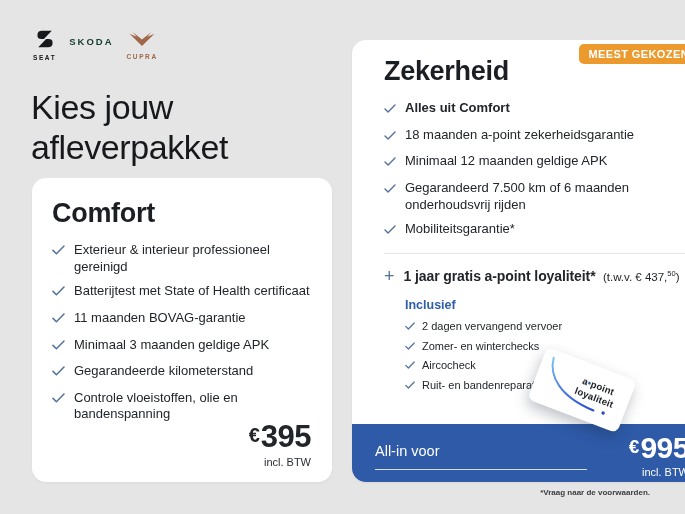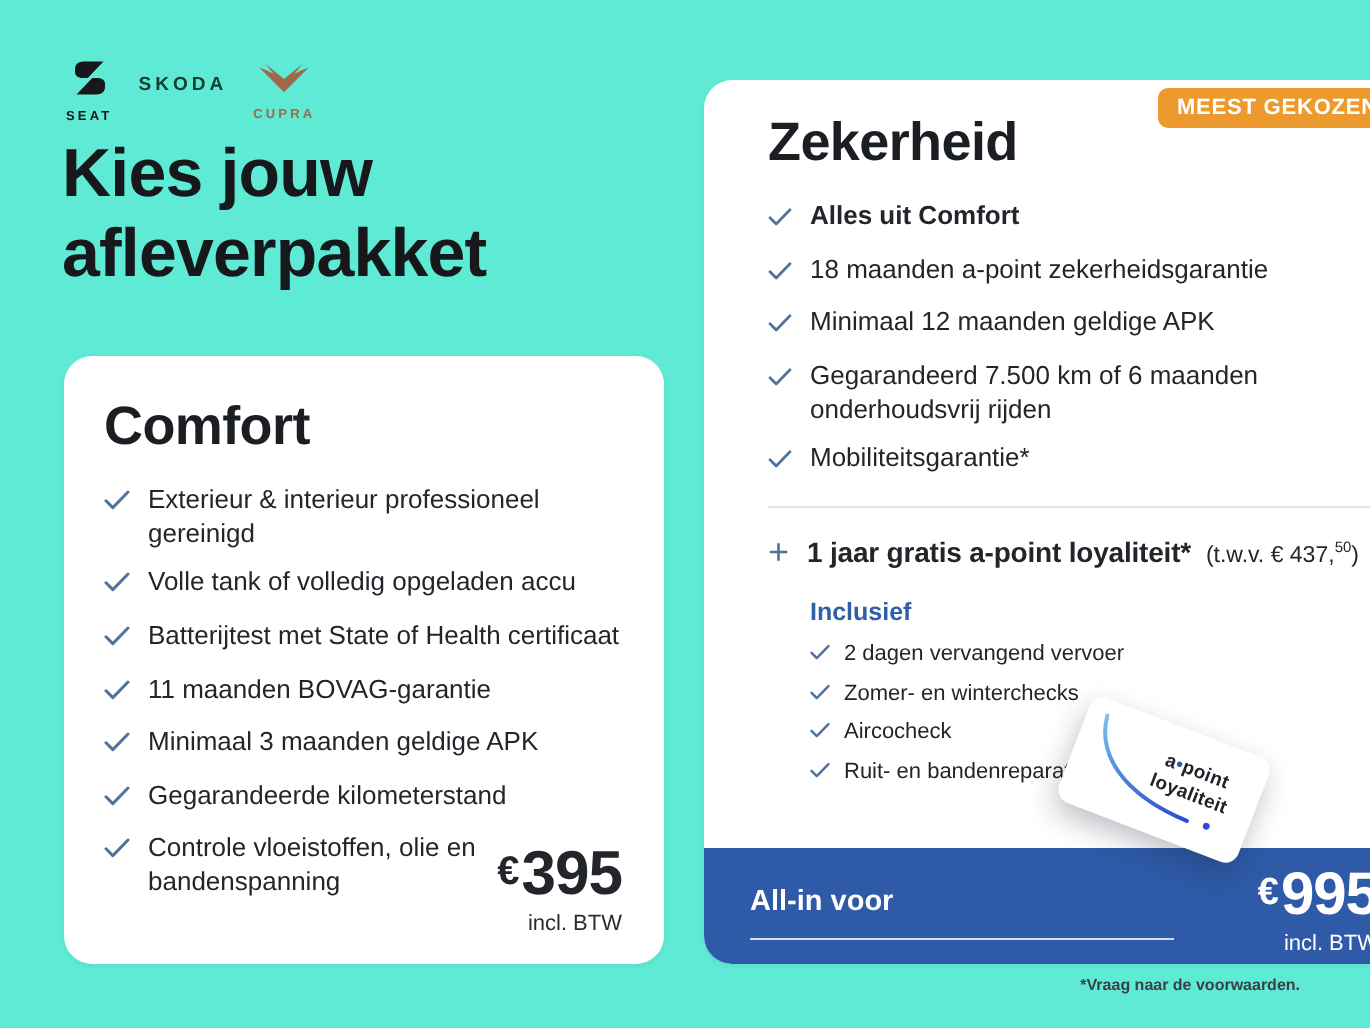--- a/index.html
+++ b/index.html
@@ -1,31 +1,31 @@
 <!DOCTYPE html>
 <html><head>
 <meta charset="utf-8">
 <style>
   html,body{margin:0;padding:0;}
   .canvas{
     position:relative;width:685px;height:514px;overflow:hidden;
-    background:#5eead4;
+    background:#e5e5e5;
     font-family:"Liberation Sans","DejaVu Sans",sans-serif;
     color:#22262B;
   }
   
   .brands{position:absolute;left:33px;top:30px;display:flex;align-items:center;gap:13px;}
   .brand{display:flex;flex-direction:column;align-items:center;gap:2px;}
   .brand-label{font-size:6.5px;font-weight:bold;letter-spacing:1.6px;}
   .seat-label{color:#16181B;}
   .skoda-word{font-size:9.5px;font-weight:bold;letter-spacing:2px;color:#14402F;margin-top:-8px;}
   .cupra-label{color:#A0684A;}
   
-  .heading{position:absolute;left:31px;top:68px;font-size:34px;line-height:1.17;
-    font-weight:700;letter-spacing:-0.4px;color:#16181B;}
+  .heading{position:absolute;left:31px;top:88px;font-size:34px;line-height:1.17;
+    font-weight:400;letter-spacing:-0.4px;color:#16181B;}
   
   .card{position:absolute;background:#FFFFFF;border-radius:14px;box-shadow:0 1px 3px rgba(0,0,0,0.05);}
   .card-comfort{left:32px;top:178px;width:300px;height:304px;padding:20px 20px 16px 20px;box-sizing:border-box;}
   .card-zeker{left:352px;top:40px;width:354px;height:442px;padding:16px 20px 0 32px;box-sizing:border-box;}
   .card-title{font-size:27px;font-weight:bold;letter-spacing:-0.3px;color:#1B1E23;}
   ul.features{list-style:none;margin:13px 0 0 0;padding:0;}
   ul.features li{display:flex;gap:9px;font-size:13px;line-height:1.28;font-weight:500;margin-bottom:8px;}
   ul.features li .chk{flex:0 0 auto;margin-top:2px;}
   .ft-bold{font-weight:bold;}
   
@@ -53,21 +53,21 @@
   
   .loyalty{position:absolute;left:182px;top:322px;width:96px;height:56px;background:#FFFFFF;
     border-radius:7px;transform:rotate(21deg);box-shadow:0 6px 14px rgba(25,35,55,0.28);z-index:3;}
   .loyalty svg{position:absolute;left:0;top:0;}
   .loyalty-text{position:absolute;left:36px;top:13px;width:52px;text-align:center;
     font-size:9.5px;font-weight:bold;line-height:1.25;color:#20242A;letter-spacing:0.2px;}
   .loyalty-text .dot{color:#2F5FA6;}
   
   .allin{position:absolute;left:0;right:0;bottom:0;height:58px;background:#2E5AA8;
     border-radius:0 0 14px 14px;color:#FFFFFF;z-index:2;}
-  .allin-label{position:absolute;left:23px;top:19px;font-size:14.5px;font-weight:700;}
+  .allin-label{position:absolute;left:23px;top:19px;font-size:14.5px;font-weight:400;}
   .allin-line{position:absolute;left:23px;top:45px;width:212px;border-top:1px solid rgba(255,255,255,0.8);}
   .allin-price{position:absolute;right:17px;top:7px;text-align:right;}
   .allin-price .price-cur{font-size:19px;}
   .allin-price .price-amt{font-size:30px;}
   .allin-price .price-note{color:#FFFFFF;font-weight:500;}
   
   .footnote{position:absolute;right:35px;top:488px;font-size:8px;font-weight:700;color:#3C4043;}
 </style>
 </head>
 <body>
@@ -103,26 +103,20 @@
   </div>
 
   <div class="card card-comfort">
     <div class="card-title">Comfort</div>
     <ul class="features">
       <li>
         <span class="chk"><svg width="13" height="11" viewBox="0 0 13 11">
               <path d="M1 5.4 L4.4 8.8 L12 1" stroke="#50729B" stroke-width="1.5" fill="none" stroke-linecap="round" stroke-linejoin="round"></path>
             </svg></span>
         <span>Exterieur &amp; interieur professioneel gereinigd</span>
-      </li>
-      <li>
-        <span class="chk"><svg width="13" height="11" viewBox="0 0 13 11">
-              <path d="M1 5.4 L4.4 8.8 L12 1" stroke="#50729B" stroke-width="1.5" fill="none" stroke-linecap="round" stroke-linejoin="round"></path>
-            </svg></span>
-        <span>Volle tank of volledig opgeladen accu</span>
       </li>
       <li>
         <span class="chk"><svg width="13" height="11" viewBox="0 0 13 11">
               <path d="M1 5.4 L4.4 8.8 L12 1" stroke="#50729B" stroke-width="1.5" fill="none" stroke-linecap="round" stroke-linejoin="round"></path>
             </svg></span>
         <span>Batterijtest met State of Health certificaat</span>
       </li>
       <li>
         <span class="chk"><svg width="13" height="11" viewBox="0 0 13 11">
               <path d="M1 5.4 L4.4 8.8 L12 1" stroke="#50729B" stroke-width="1.5" fill="none" stroke-linecap="round" stroke-linejoin="round"></path>

